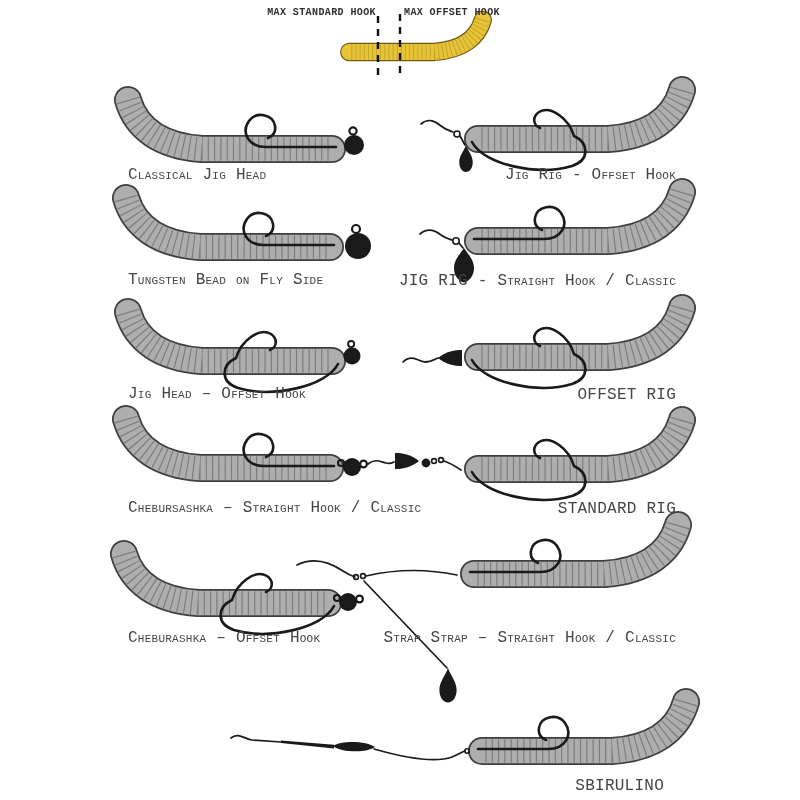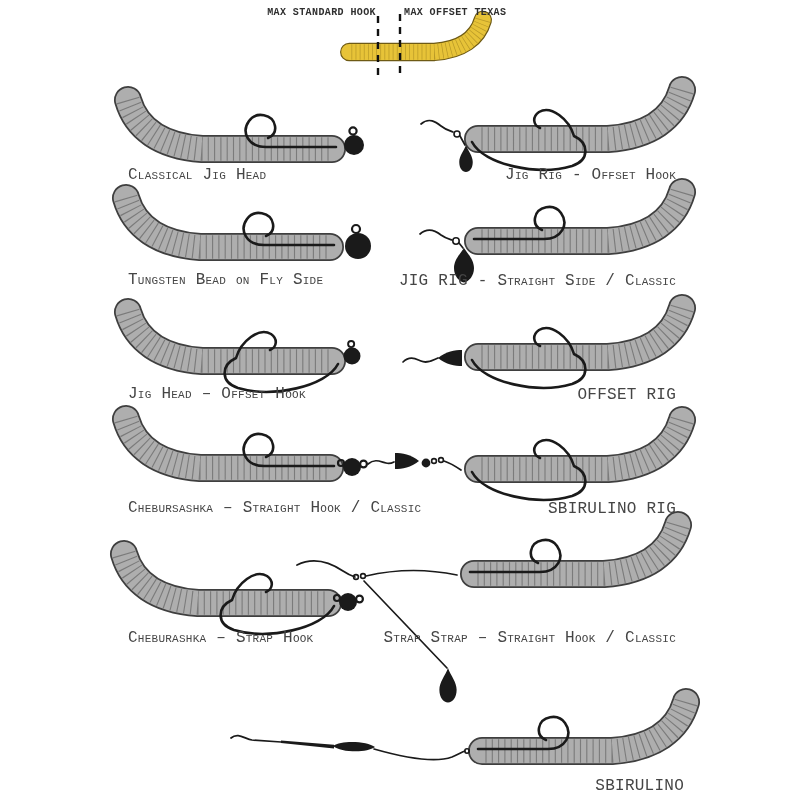--- a/index.html
+++ b/index.html
@@ -178,27 +178,27 @@
       </g>
       <path class="ln" d="M 231 738 C 238 732 245 739 252 740 L 281 742"></path>
       <path class="blk" d="M 281 740.4 L 334 744.8 L 334 748.4 L 281 743 Z"></path>
       <use href="#spindle" transform="translate(354,747) rotate(3)"></use>
       <path class="ln" d="M 374 749 C 402 757 435 763 452 757 C 459 754 462 752 465 751"></path>
       <circle class="ringf" cx="467" cy="751" r="2.2"></circle>
     </g>
   </svg>
 
   <div class="toplbl" style="right:424px;top:7px">MAX STANDARD HOOK</div>
-  <div class="toplbl" style="left:404px;top:7px">MAX OFFSET TEXAS</div>
+  <div class="toplbl" style="left:404px;top:7px">MAX OFFSET HOOK</div>
 
   <div class="lbl" style="left:128px;top:166px">Classical Jig Head</div>
   <div class="lbl" style="left:128px;top:271px">Tungsten Bead on Fly Side</div>
   <div class="lbl" style="left:128px;top:385px">Jig Head – Offset Hook</div>
   <div class="lbl" style="left:128px;top:499px">Chebursashka – Straight Hook / Classic</div>
-  <div class="lbl" style="left:128px;top:629px">Cheburashka – Strap Hook</div>
+  <div class="lbl" style="left:128px;top:629px">Cheburashka – Offset Hook</div>
 
   <div class="lbl r" style="right:124px;top:166px">Jig Rig - Offset Hook</div>
-  <div class="lbl r" style="right:124px;top:272px">JIG RIG - Straight Side / Classic</div>
+  <div class="lbl r" style="right:124px;top:272px">JIG RIG - Straight Hook / Classic</div>
   <div class="lbl r" style="right:124px;top:386px">OFFSET RIG</div>
-  <div class="lbl r" style="right:124px;top:500px">SBIRULINO RIG</div>
+  <div class="lbl r" style="right:124px;top:500px">STANDARD RIG</div>
   <div class="lbl r" style="right:124px;top:629px">Strap Strap – Straight Hook / Classic</div>
-  <div class="lbl r" style="right:116px;top:777px">SBIRULINO</div>
+  <div class="lbl r" style="right:136px;top:777px">SBIRULINO</div>
 </div>
 
 </body></html>

